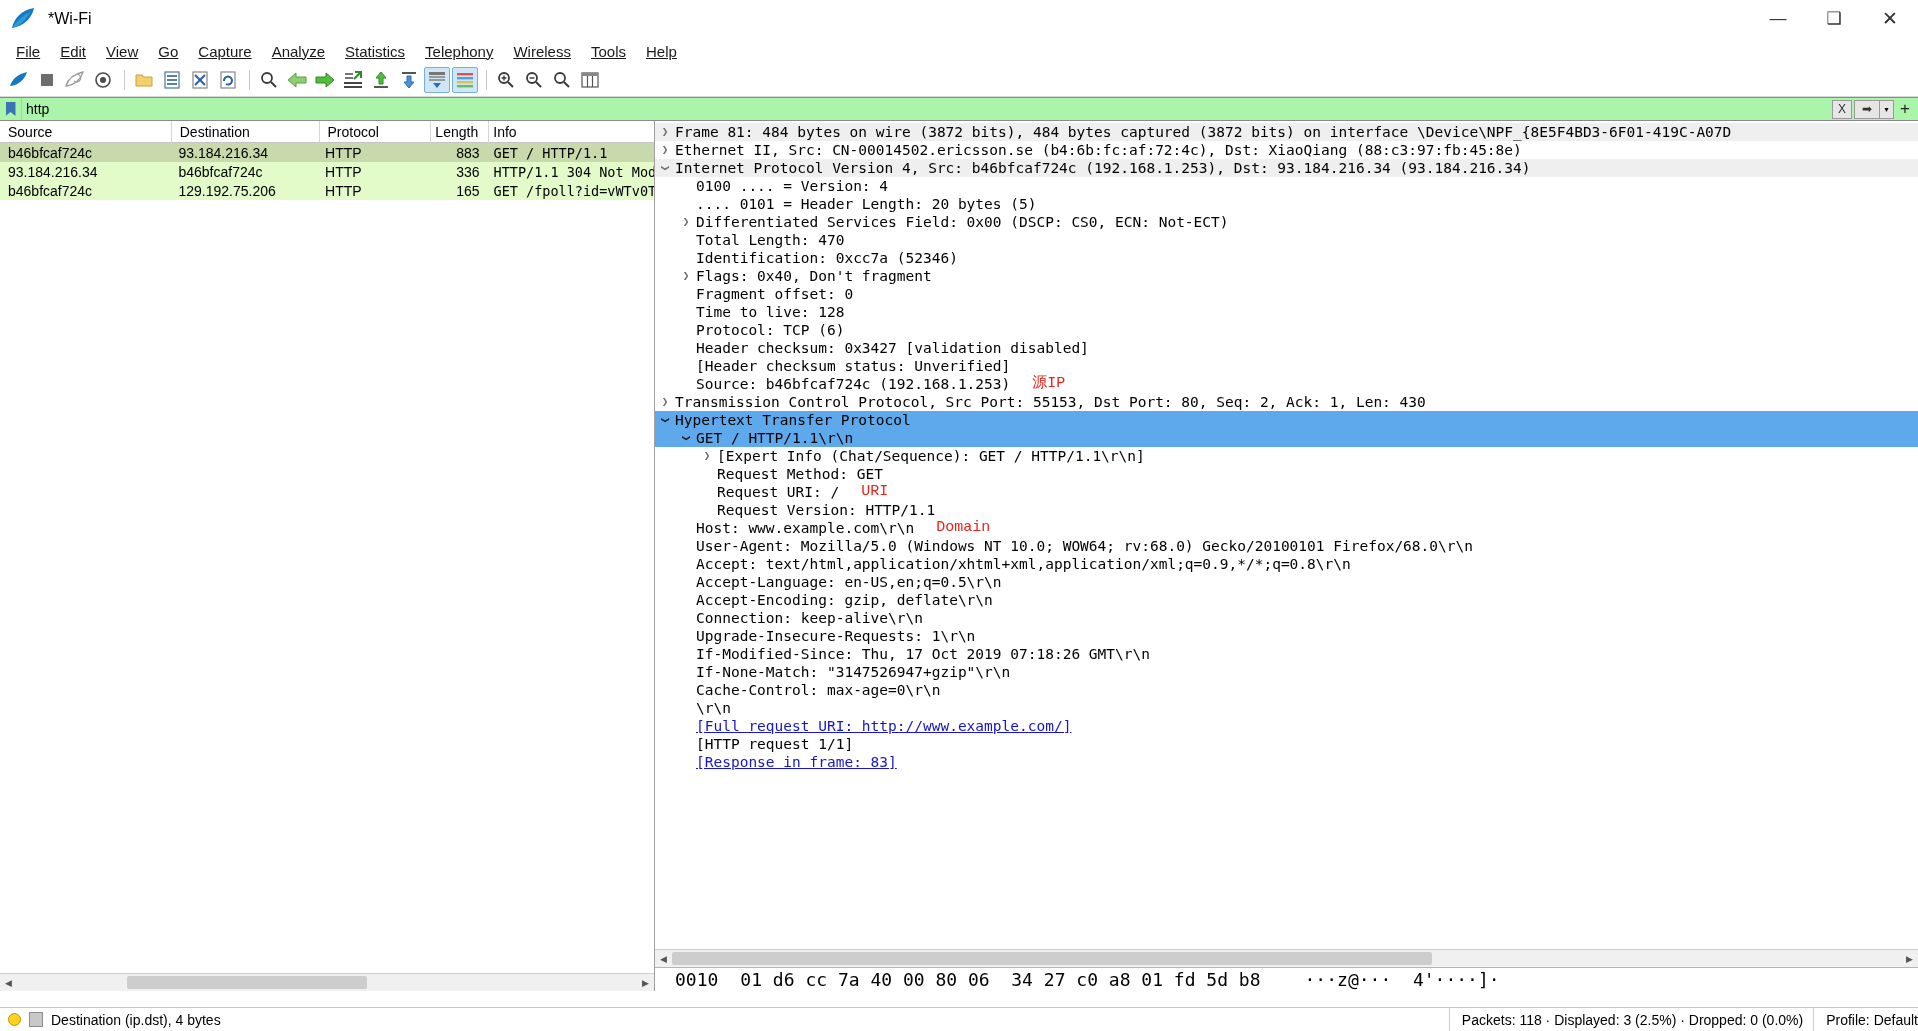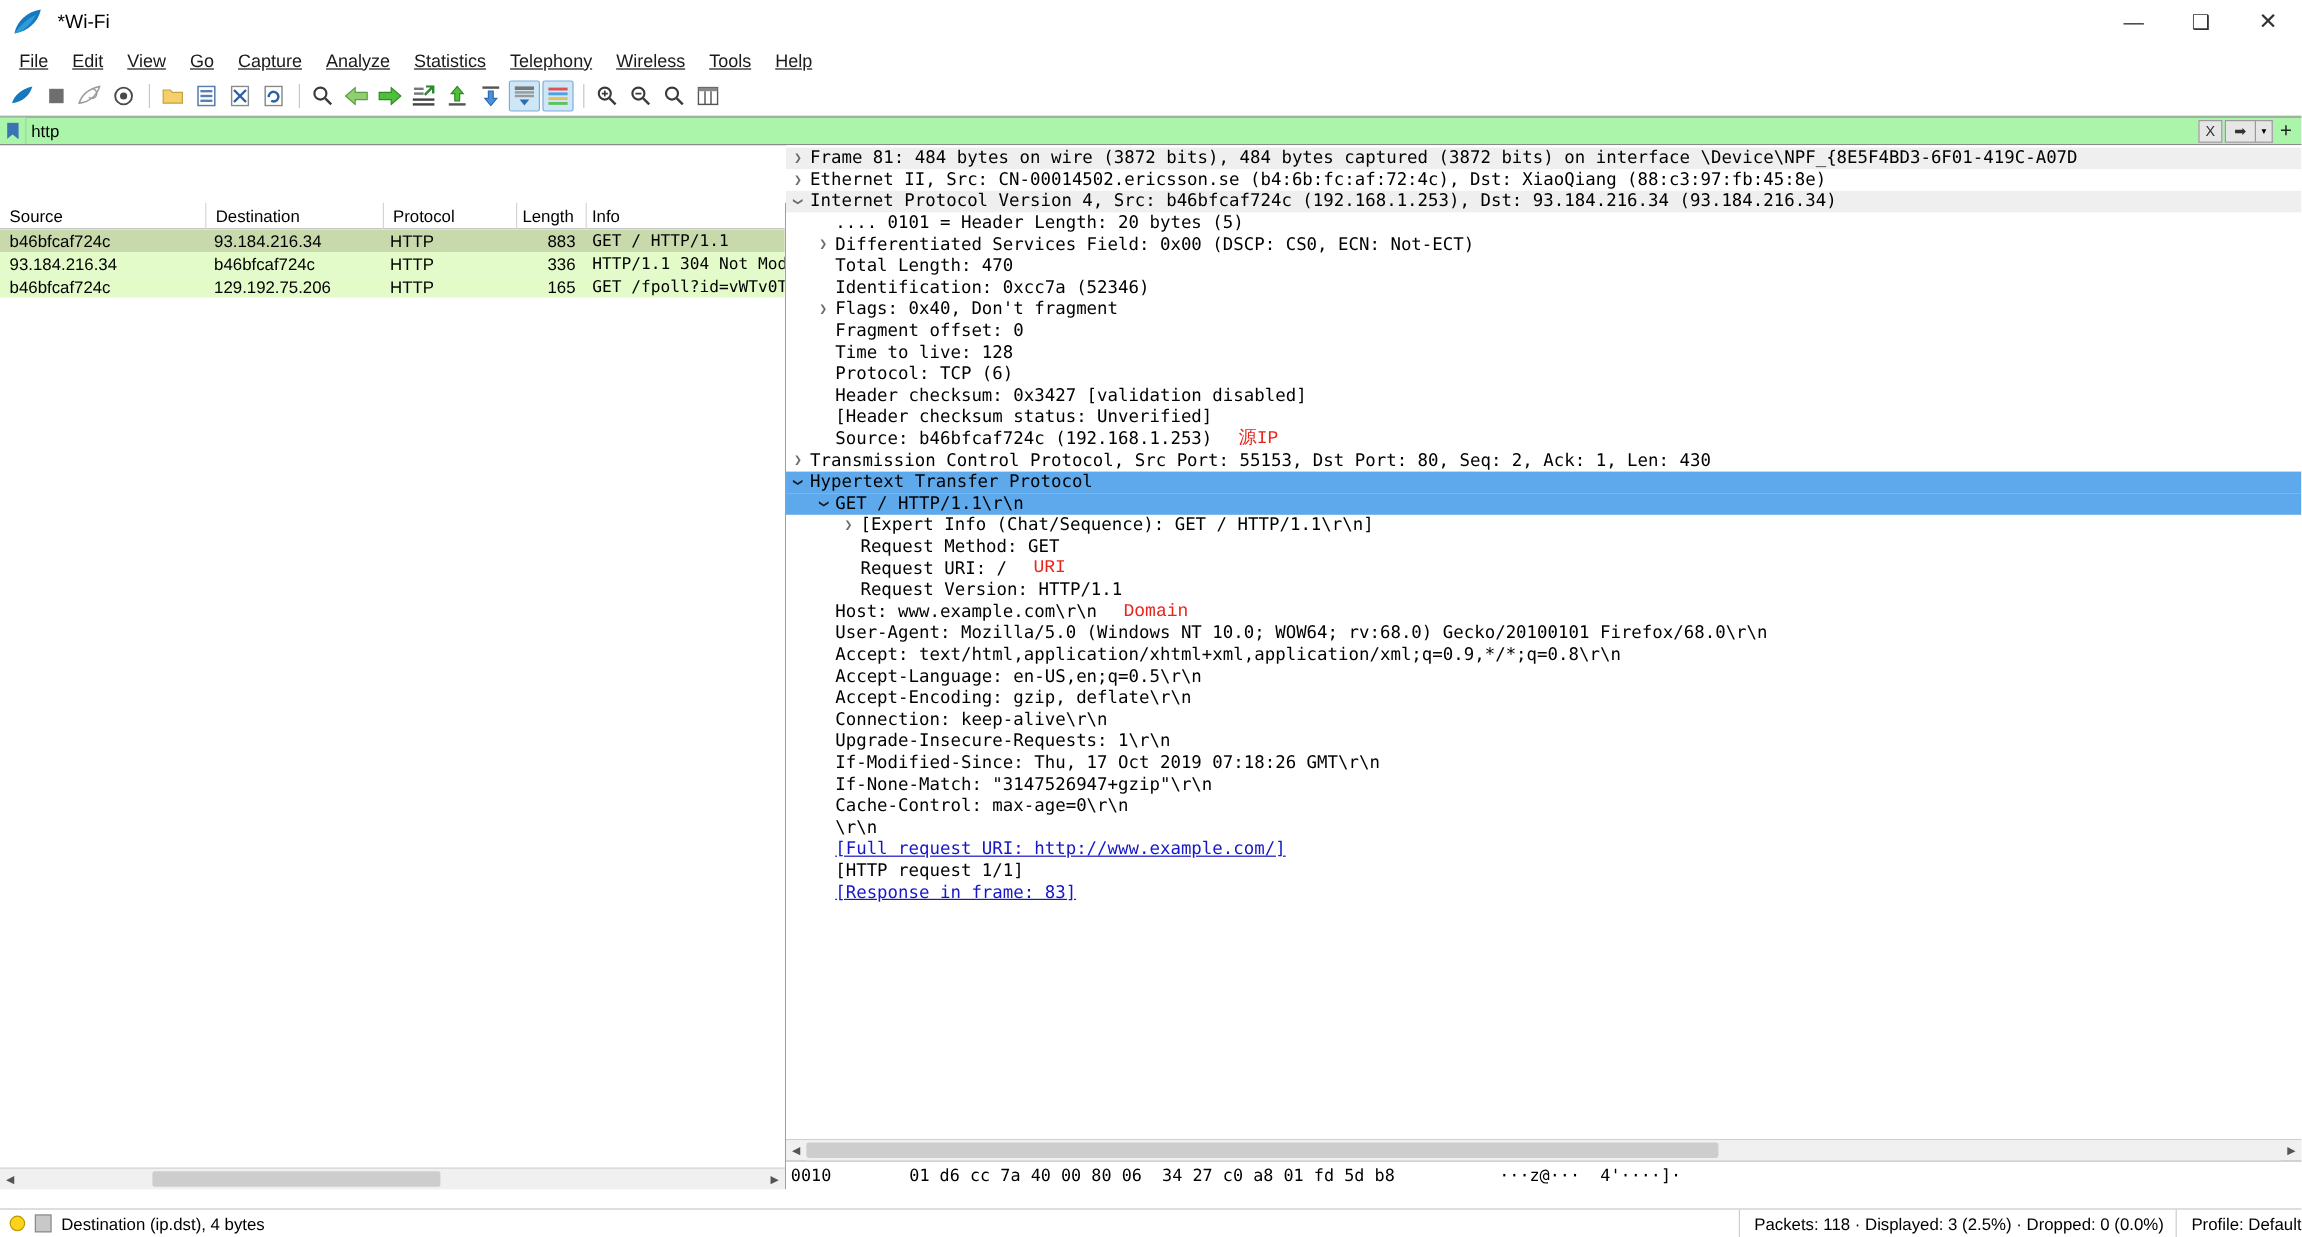--- a/index.html
+++ b/index.html
@@ -96,21 +96,20 @@
 
   
   .main {
     flex: 1 1 auto; display: flex; min-height: 0;
   }
   .left-pane {
     width: 655px; flex: 0 0 655px;
     display: flex; flex-direction: column;
     border-right: 1px solid #a0a0a0;
     min-height: 0;
-    margin-top: 48px;
   }
   .right-pane {
     flex: 1 1 auto; display: flex; flex-direction: column; min-height: 0; min-width:0;
   }
 
   
   .pl-header {
     height: 22px; flex: 0 0 22px;
     display: flex; align-items: center;
     background: #ffffff; border-bottom: 1px solid #c4c4c4;
@@ -157,22 +156,22 @@
   .twisty.dark { color: #1a1a1a; }
   .dtext { white-space: pre; }
   .dlink { color: #1616c8; text-decoration: underline; }
   .annot { color: #e8241b; font-family: Liberation Mono, monospace; font-size: 15px; margin-left: 22px; }
 
   
   .hexpane {
     height: 24px; flex: 0 0 24px;
     display: flex; align-items: center;
     background: #ffffff; border-top: 1px solid #b5b5b5;
-    font-family: "DejaVu Sans Mono", monospace; font-size: 14px;
-    padding-left: 4px; white-space: pre; gap: 43px;
+    font-family: "DejaVu Sans Mono", monospace; font-size: 18px;
+    padding-left: 20px; white-space: pre;
   }
   .hex-off { color: #000; margin-right: 22px; }
   .hex-bytes { color: #000; }
   .hex-ascii { color: #000; margin-left: 44px; }
 
   
   .statusbar {
     height: 24px; flex: 0 0 24px;
     display: flex; align-items: center;
     background: #ffffff; border-top: 1px solid #c9c9c9;
@@ -422,20 +421,25 @@
             <span class="dtext">Ethernet II, Src: CN-00014502.ericsson.se (b4:6b:fc:af:72:4c), Dst: XiaoQiang (88:c3:97:fb:45:8e)</span>
           </div>
           <div class="drow grey">
             <span style="display: inline-block; flex: 0 0 auto; width: 0px;"></span>
             <span class="twisty" style="transform: rotate(90deg);">❯</span>
             <span class="dtext">Internet Protocol Version 4, Src: b46bfcaf724c (192.168.1.253), Dst: 93.184.216.34 (93.184.216.34)</span>
           </div>
           <div class="drow">
             <span style="display: inline-block; flex: 0 0 auto; width: 21px;"></span>
             <span class="twisty"></span>
+            <span class="dtext">0100 .... = Version: 4</span>
+          </div>
+          <div class="drow">
+            <span style="display: inline-block; flex: 0 0 auto; width: 21px;"></span>
+            <span class="twisty"></span>
             <span class="dtext">.... 0101 = Header Length: 20 bytes (5)</span>
           </div>
           <div class="drow">
             <span style="display: inline-block; flex: 0 0 auto; width: 21px;"></span>
             <span class="twisty">❯</span>
             <span class="dtext">Differentiated Services Field: 0x00 (DSCP: CS0, ECN: Not-ECT)</span>
           </div>
           <div class="drow">
             <span style="display: inline-block; flex: 0 0 auto; width: 21px;"></span>
             <span class="twisty"></span>

